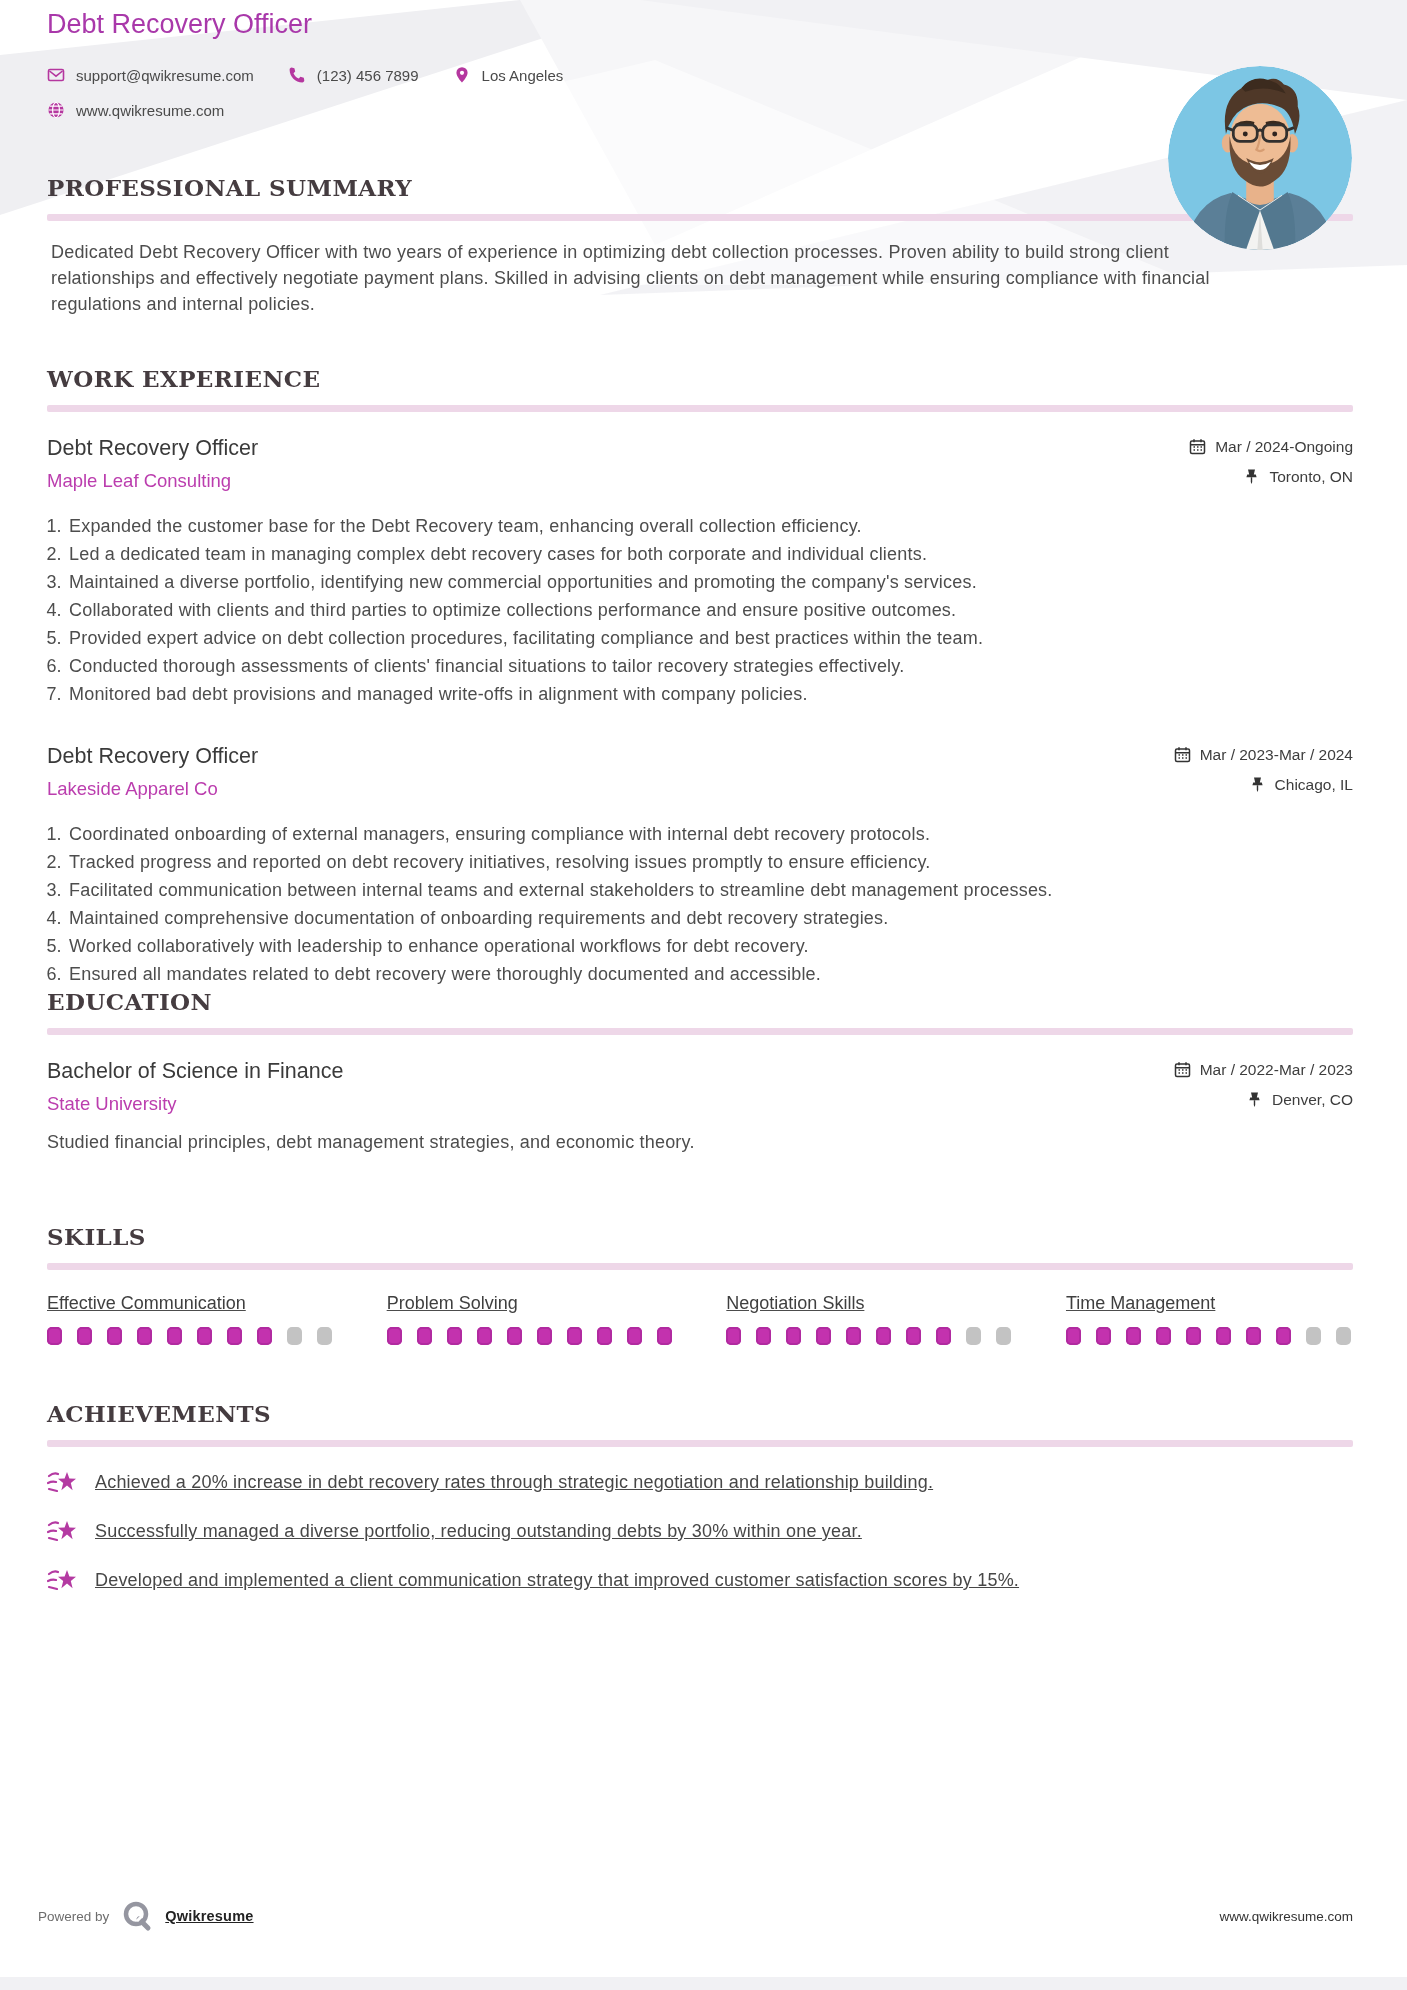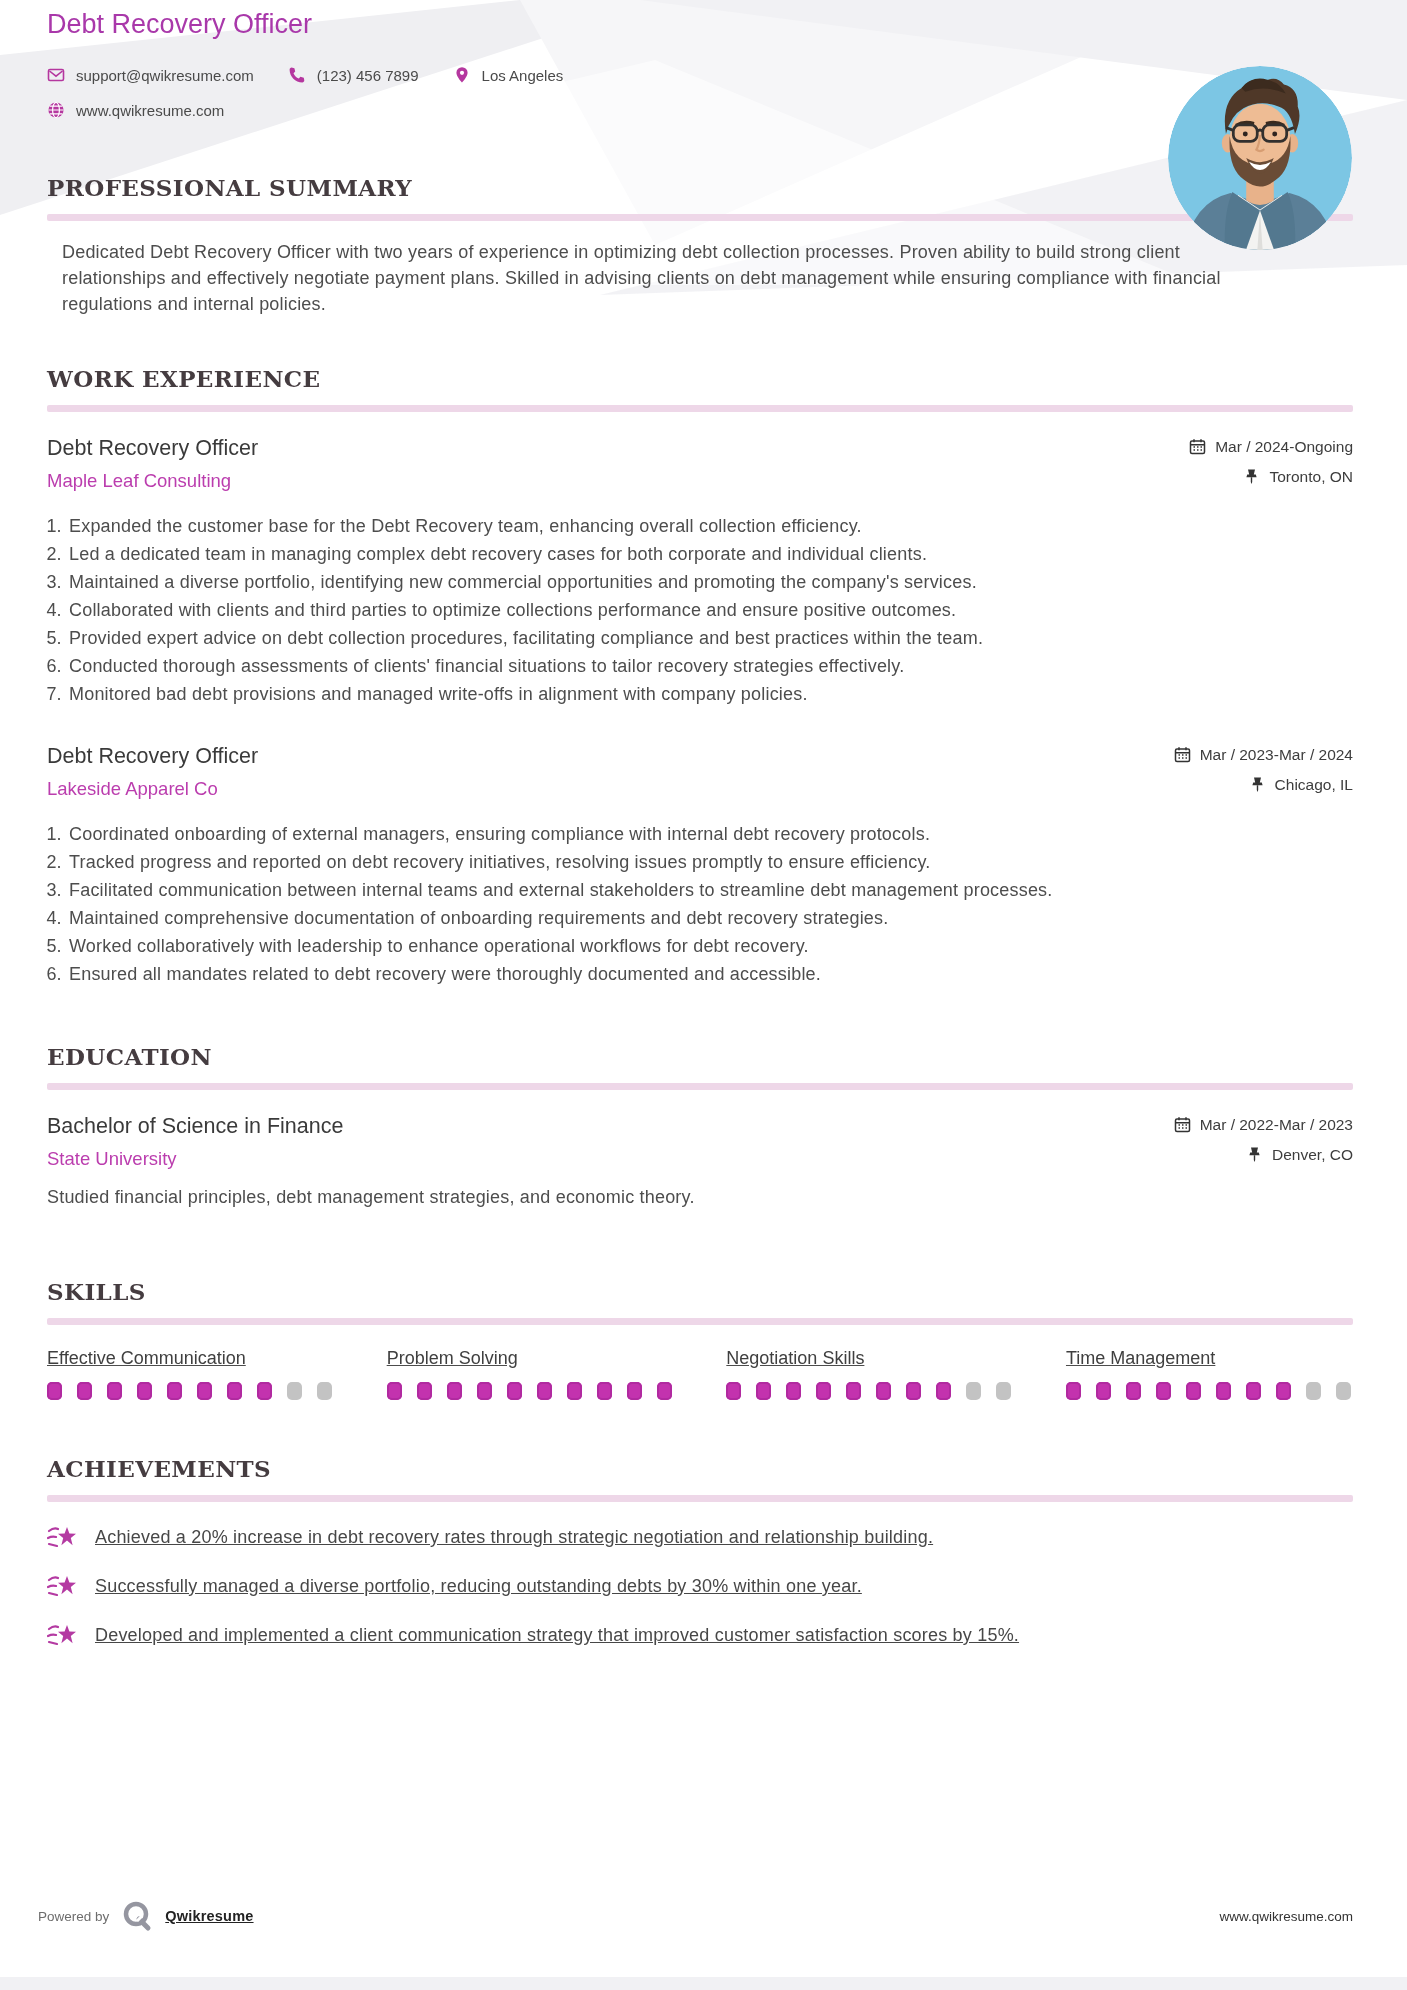--- a/index.html
+++ b/index.html
@@ -27,38 +27,38 @@
 
   
   .section{margin-top:0;}
   .sec-heading{
     font-family:"DejaVu Serif",serif;font-weight:700;font-size:23px;line-height:28px;
     color:#453c40;letter-spacing:.4px;margin:0;
   }
   .sec-underline{height:7px;background:#eed7e8;border-radius:2px;margin-top:12px;}
 
   .summary-section{margin-top:55px;}
-  .summary-text{margin:18px 15px 0;font-size:18px;line-height:26px;letter-spacing:.2px;color:#4d4d4d;max-width:1190px;}
+  .summary-text{margin:18px 4px 0;font-size:18px;line-height:26px;letter-spacing:.2px;color:#4d4d4d;max-width:1190px;}
 
   .experience-section{margin-top:48px;}
   .job{margin-top:24px;}
   .job + .job{margin-top:36px;}
   .job-head{display:flex;justify-content:space-between;align-items:flex-start;}
   .job-title{font-size:21.5px;line-height:24px;color:#3a3a3a;font-weight:500;margin:0;}
   .job-company{font-size:18.5px;line-height:22px;color:#bb3dae;margin-top:10px;}
   .job-meta{text-align:right;flex:0 0 auto;}
   .meta-line{display:flex;justify-content:flex-end;align-items:center;gap:9px;font-size:15.5px;color:#3d3d3d;line-height:21px;}
   .meta-line + .meta-line{margin-top:9px;}
   .micon{width:17px;height:17px;display:block;flex:0 0 auto;}
   ol.bullets{margin:20px 0 0;padding-left:20px;font-size:18px;line-height:28px;letter-spacing:.2px;color:#4d4d4d;}
   ol.bullets li{padding-left:2px;}
   .bullets-wide{max-width:1240px;}
   .bullets-narrow{max-width:1070px;}
 
-  .education-section{margin-top:55px;}
+  .education-section{}
   .edu-desc{margin:14px 0 0;font-size:18px;line-height:26px;letter-spacing:.2px;color:#4d4d4d;}
 
   .skills-section{margin-top:68px;}
   .skills-row{display:flex;justify-content:space-between;margin-top:22px;text-decoration:underline;}
   .skill{width:287px;}
   .skill-name{font-size:18px;line-height:22px;color:#3f3f3f;}
   .skill-dots{display:flex;gap:15px;margin-top:13px;}
   .dot{width:15px;height:18px;border-radius:5px;background:#c3c3c3;}
   .dot.filled{background:#c332ae;box-shadow:inset 0 0 0 2px #b12aa0;}
 

